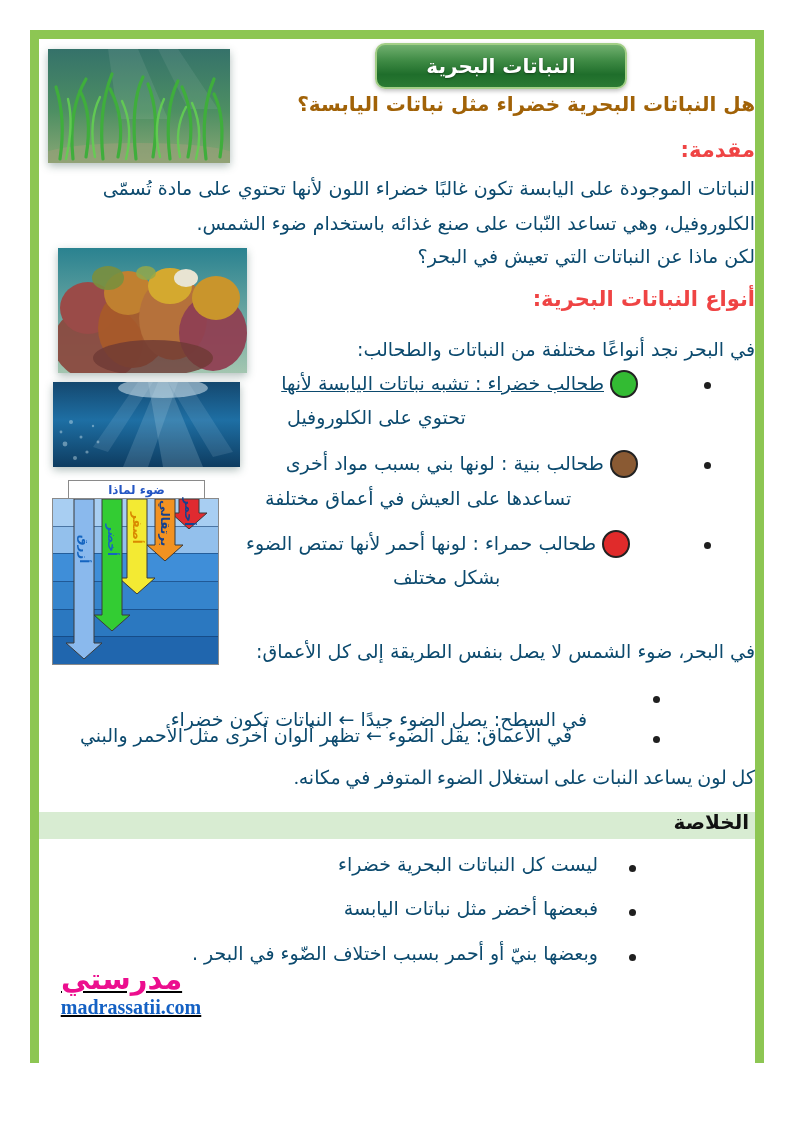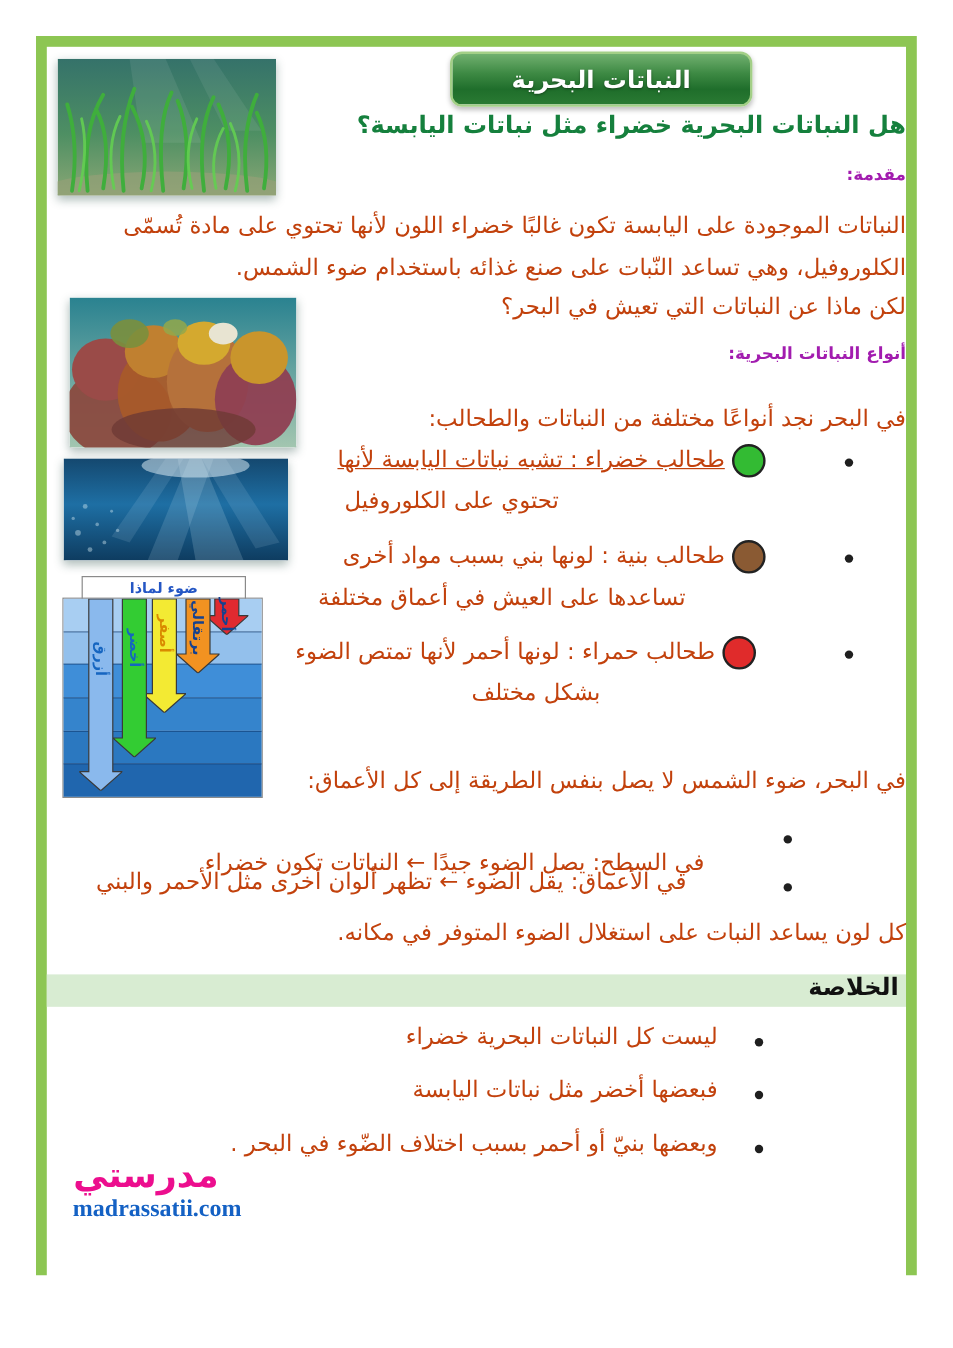--- a/index.html
+++ b/index.html
@@ -4,23 +4,23 @@
 <style>
   html,body{margin:0;padding:0;background:#ffffff;}
   body{font-family:"DejaVu Sans","Liberation Sans",sans-serif;}
   .page{position:relative;width:794px;height:1063px;background:#ffffff;overflow:hidden;direction:rtl;}
   .abs{position:absolute;}
   .border-frame{left:30px;top:30px;width:716px;height:1046px;border:9px solid #8dc653;}
   .title-banner{left:375px;top:43px;width:248px;height:42px;border:2px solid #a3cf87;border-radius:10px;
     background:linear-gradient(180deg,#71b06f 0%,#3e8a44 38%,#1f6e2b 70%,#2a7a33 100%);
     color:#ffffff;font-size:20px;font-weight:bold;display:flex;align-items:center;justify-content:center;
     text-shadow:0 1px 2px rgba(0,0,0,.4);box-shadow:0 2px 4px rgba(0,0,0,.25);}
-  .question{right:39px;top:92px;font-size:20px;font-weight:bold;color:#15803d;}
-  .h-blue{font-size:14px;font-weight:bold;color:#a21caf;}
-  .body-t{font-size:19px;color:#c2410c;font-weight:500;white-space:nowrap;}
+  .question{right:39px;top:92px;font-size:20px;font-weight:bold;color:#a16207;}
+  .h-blue{font-size:21px;font-weight:bold;color:#ef4444;}
+  .body-t{font-size:19px;color:#0c4a6e;font-weight:500;white-space:nowrap;}
   .dot{width:7px;height:7px;border-radius:50%;background:#1f1f1f;}
   .circle-icon{display:inline-block;width:24px;height:24px;border-radius:50%;border:2px solid #222;
     vertical-align:middle;margin-left:6px;}
   .photo{box-shadow:0 3px 8px rgba(30,70,60,.35);border-radius:2px;}
   .summary-band{left:39px;top:812px;width:716px;height:27px;background:#d8ecd2;}
   .summary-title{right:45px;top:810px;font-size:20px;font-weight:bold;color:#111;}
   .logo-ar{font-size:29px;font-weight:bold;color:#ec0e8e;letter-spacing:1px;}
   .logo-site{font-family:"Liberation Serif","DejaVu Serif",serif;font-size:20px;font-weight:bold;color:#1461c4;}
   
   .diag-label{left:68px;top:480px;width:135px;height:18px;background:#fff;border:1px solid #8a8a8a;
@@ -185,32 +185,32 @@
   <div class="abs body-t" style="left:393px;top:566px;">بشكل مختلف</div>
 
   <div class="abs body-t" style="right:39px;top:640px;">في البحر، ضوء الشمس لا يصل بنفس الطريقة إلى كل الأعماق:</div>
 
   <div class="abs dot" style="right:134px;top:696px;"></div>
   <div class="abs body-t" style="right:207px;top:708px;">في السطح: يصل الضوء جيدًا ← النباتات تكون خضراء</div>
 
   <div class="abs dot" style="right:134px;top:736px;"></div>
   <div class="abs body-t" style="right:222px;top:724px;">في الأعماق: يقل الضوء ← تظهر ألوان أخرى مثل الأحمر والبني</div>
 
-  <div class="abs body-t" style="right:39px;top:766px;">كل لون يساعد النبات على استغلال الضوء المتوفر في مكانه.</div>
+  <div class="abs body-t" style="right:39px;top:766px;font-family:Liberation Serif, serif;">كل لون يساعد النبات على استغلال الضوء المتوفر في مكانه.</div>
 
   <div class="abs summary-band"></div>
   <div class="abs summary-title">الخلاصة</div>
 
   <div class="abs dot" style="right:158px;top:865px;"></div>
   <div class="abs body-t" style="right:196px;top:853px;">ليست كل النباتات البحرية خضراء</div>
 
   <div class="abs dot" style="right:158px;top:909px;"></div>
   <div class="abs body-t" style="right:196px;top:897px;">فبعضها أخضر مثل نباتات اليابسة</div>
 
   <div class="abs dot" style="right:158px;top:954px;"></div>
   <div class="abs body-t" style="right:196px;top:942px;">وبعضها بنيّ أو أحمر بسبب اختلاف الضّوء في البحر .</div>
 
-  <div class="abs" style="left:55px;top:962px;width:152px;text-align:center;">
+  <div class="abs" style="left:55px;top:962px;width:152px;text-align:center;text-decoration:underline;">
     <div class="logo-ar" style="text-align:left;padding-left:6px;direction:rtl;">مدرستي</div>
     <div class="logo-site" style="direction:ltr;">madrassatii.com</div>
   </div>
 
 </div>
 
 </body></html>

